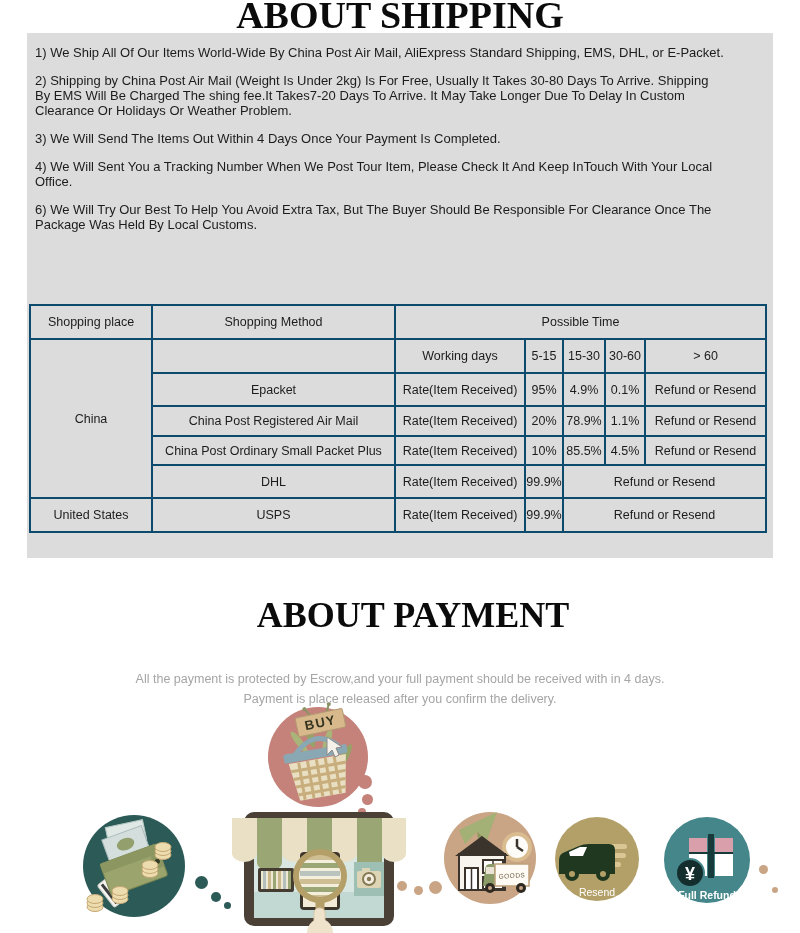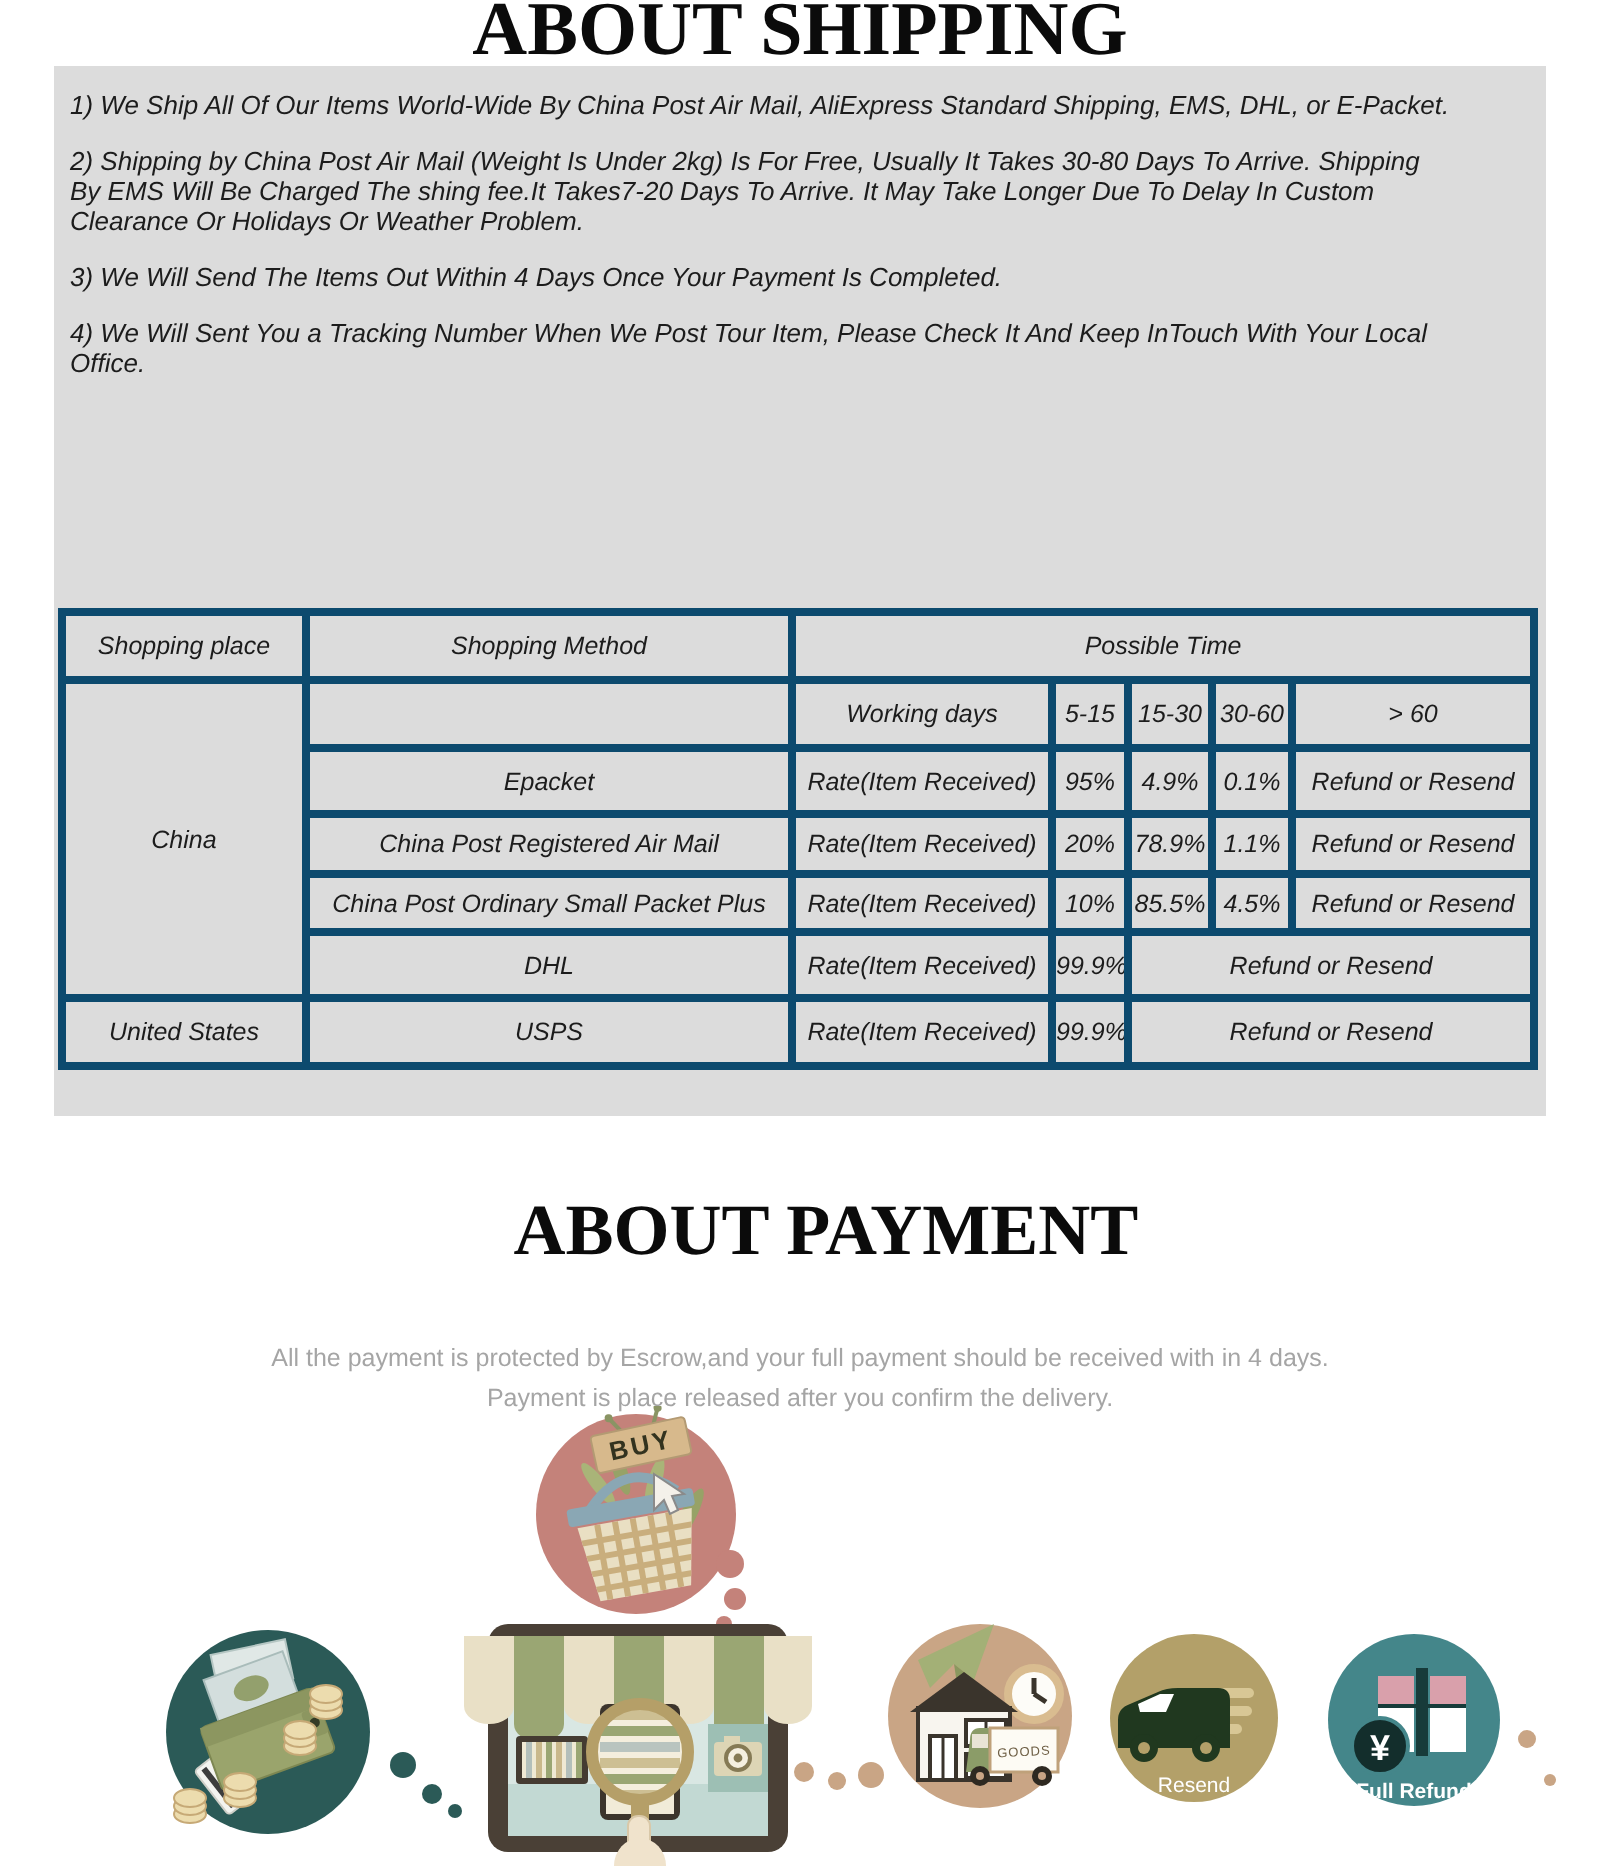--- a/index.html
+++ b/index.html
@@ -2,26 +2,26 @@
 <html><head>
 <meta charset="utf-8">
 <style>
   html,body{margin:0;padding:0;background:#fff;}
   .page{position:relative;width:800px;height:933px;background:#ffffff;overflow:hidden;
         font-family:"Liberation Sans", sans-serif;color:#1e1e1e;padding-left:28px;}
   .big-title{position:absolute;left:0;width:800px;text-align:center;
         font-family:"Liberation Serif", serif;font-weight:700;color:#0b0b0b;line-height:1;}
   #shipping-title{top:-4px;font-size:38px;letter-spacing:0px;}
   #payment-title{top:597px;font-size:36px;margin-left:13px;}
-  .gray-panel{position:absolute;left:27px;top:33px;width:746px;height:525px;background:#dcdcdc;font-style:italic;}
+  .gray-panel{position:absolute;left:27px;top:33px;width:746px;height:525px;background:#dcdcdc;}
   .points{position:absolute;left:8px;top:12px;width:730px;}
   .point{white-space:pre-line;font-size:13px;line-height:15px;margin:0 0 13px 0;color:#1c1c1c;}
   table.ship{position:absolute;left:2px;top:271px;border-collapse:collapse;table-layout:fixed;
         width:736px;font-size:12.5px;color:#1c1c1c;}
-  table.ship td{border:4px solid #0c4a6e;text-align:center;vertical-align:middle;padding:0;
+  table.ship td{border:2px solid #0c4a6e;text-align:center;vertical-align:middle;padding:0;
         overflow:hidden;}
   .pay-sub{position:absolute;left:0;width:800px;text-align:center;color:#a5a5a5;font-size:12.5px;margin-top:20px;}
   .dot{position:absolute;border-radius:50%;}
   .rose{background:#c4827a;} .tealdot{background:#2b5a57;} .tandot{background:#c9a585;}
   .illu{position:absolute;}
   svg text{font-family:"Liberation Sans", sans-serif;}
 </style>
 </head>
 <body>
 
@@ -31,20 +31,22 @@
 
   <div class="gray-panel">
     <div class="points">
       <p class="point">1) We Ship All Of Our Items World-Wide By China Post Air Mail, AliExpress Standard Shipping, EMS, DHL, or E-Packet.</p>
       <p class="point">2) Shipping by China Post Air Mail (Weight Is Under 2kg) Is For Free, Usually It Takes 30-80 Days To Arrive. Shipping
 By EMS Will Be Charged The shing fee.It Takes7-20 Days To Arrive. It May Take Longer Due To Delay In Custom
 Clearance Or Holidays Or Weather Problem.</p>
       <p class="point">3) We Will Send The Items Out Within 4 Days Once Your Payment Is Completed.</p>
       <p class="point">4) We Will Sent You a Tracking Number When We Post Tour Item, Please Check It And Keep InTouch With Your Local
 Office.</p>
+      <p class="point">6) We Will Try Our Best To Help You Avoid Extra Tax, But The Buyer Should Be Responsible For Clearance Once The
+Package Was Held By Local Customs.</p>
     </div>
 
     <table class="ship">
       <colgroup>
         <col style="width:122px">
           <col style="width:243px">
           <col style="width:130px">
         <col style="width:38px">
           <col style="width:42px">
           <col style="width:40px">

